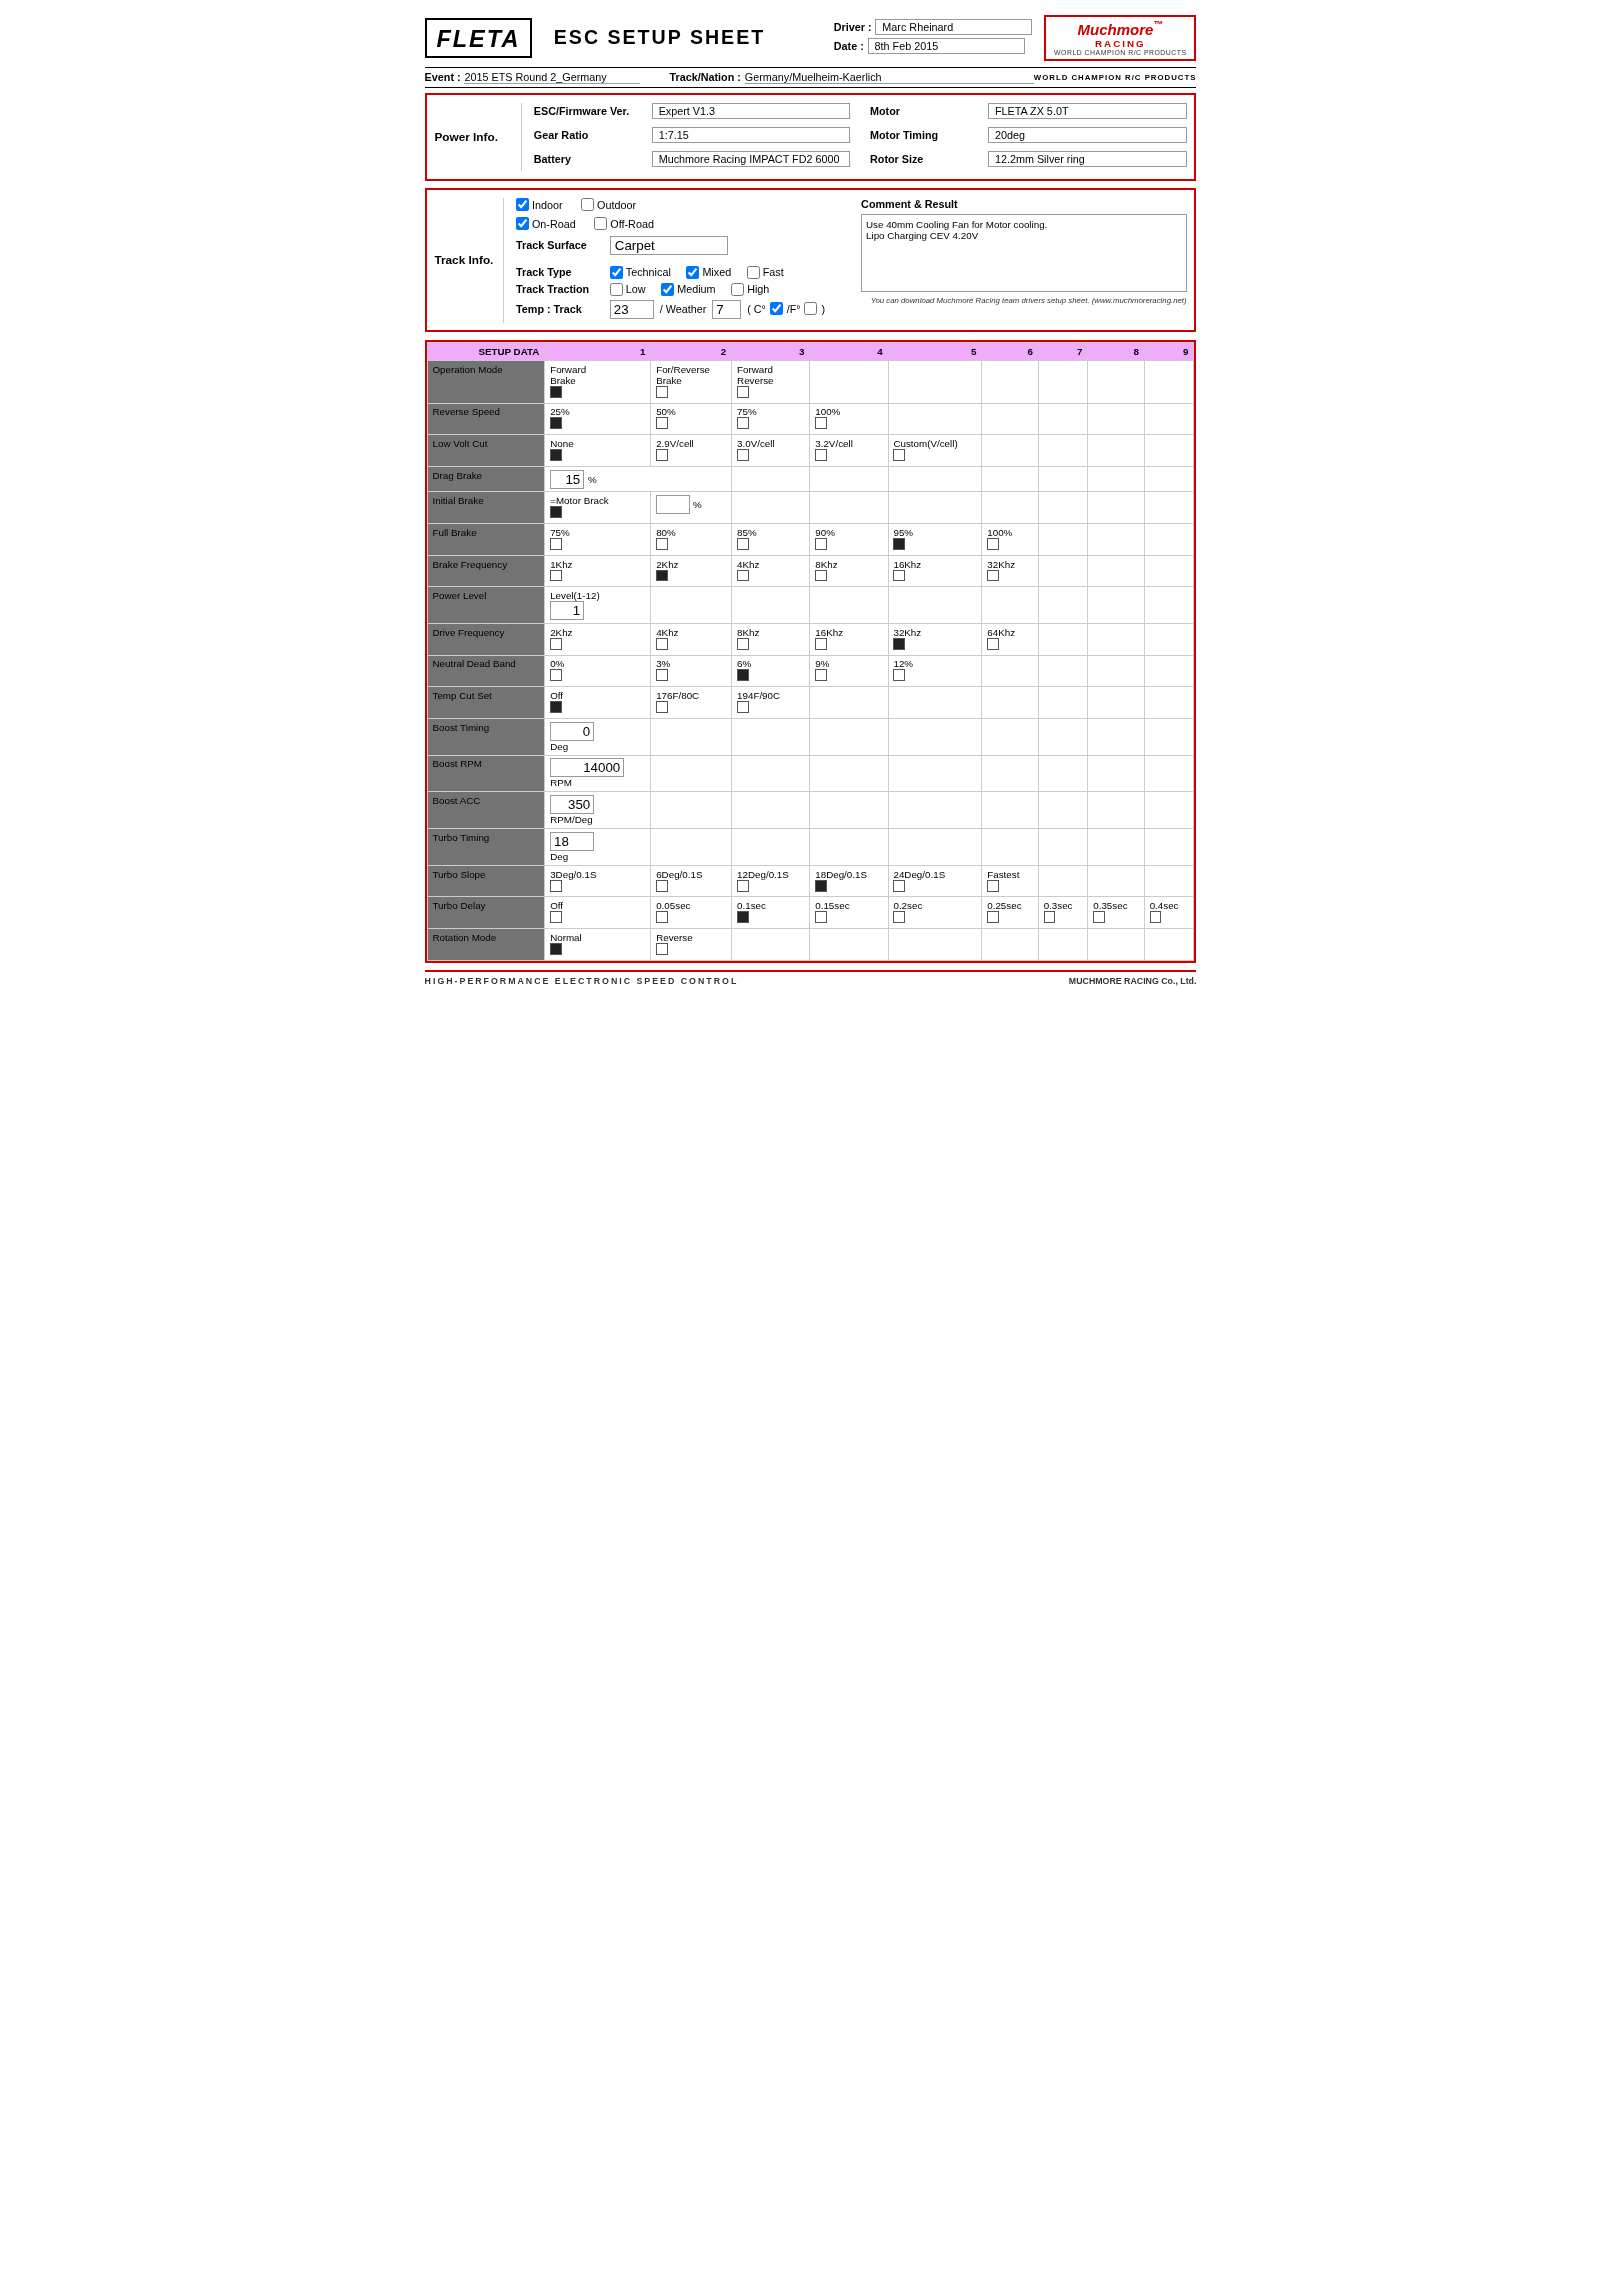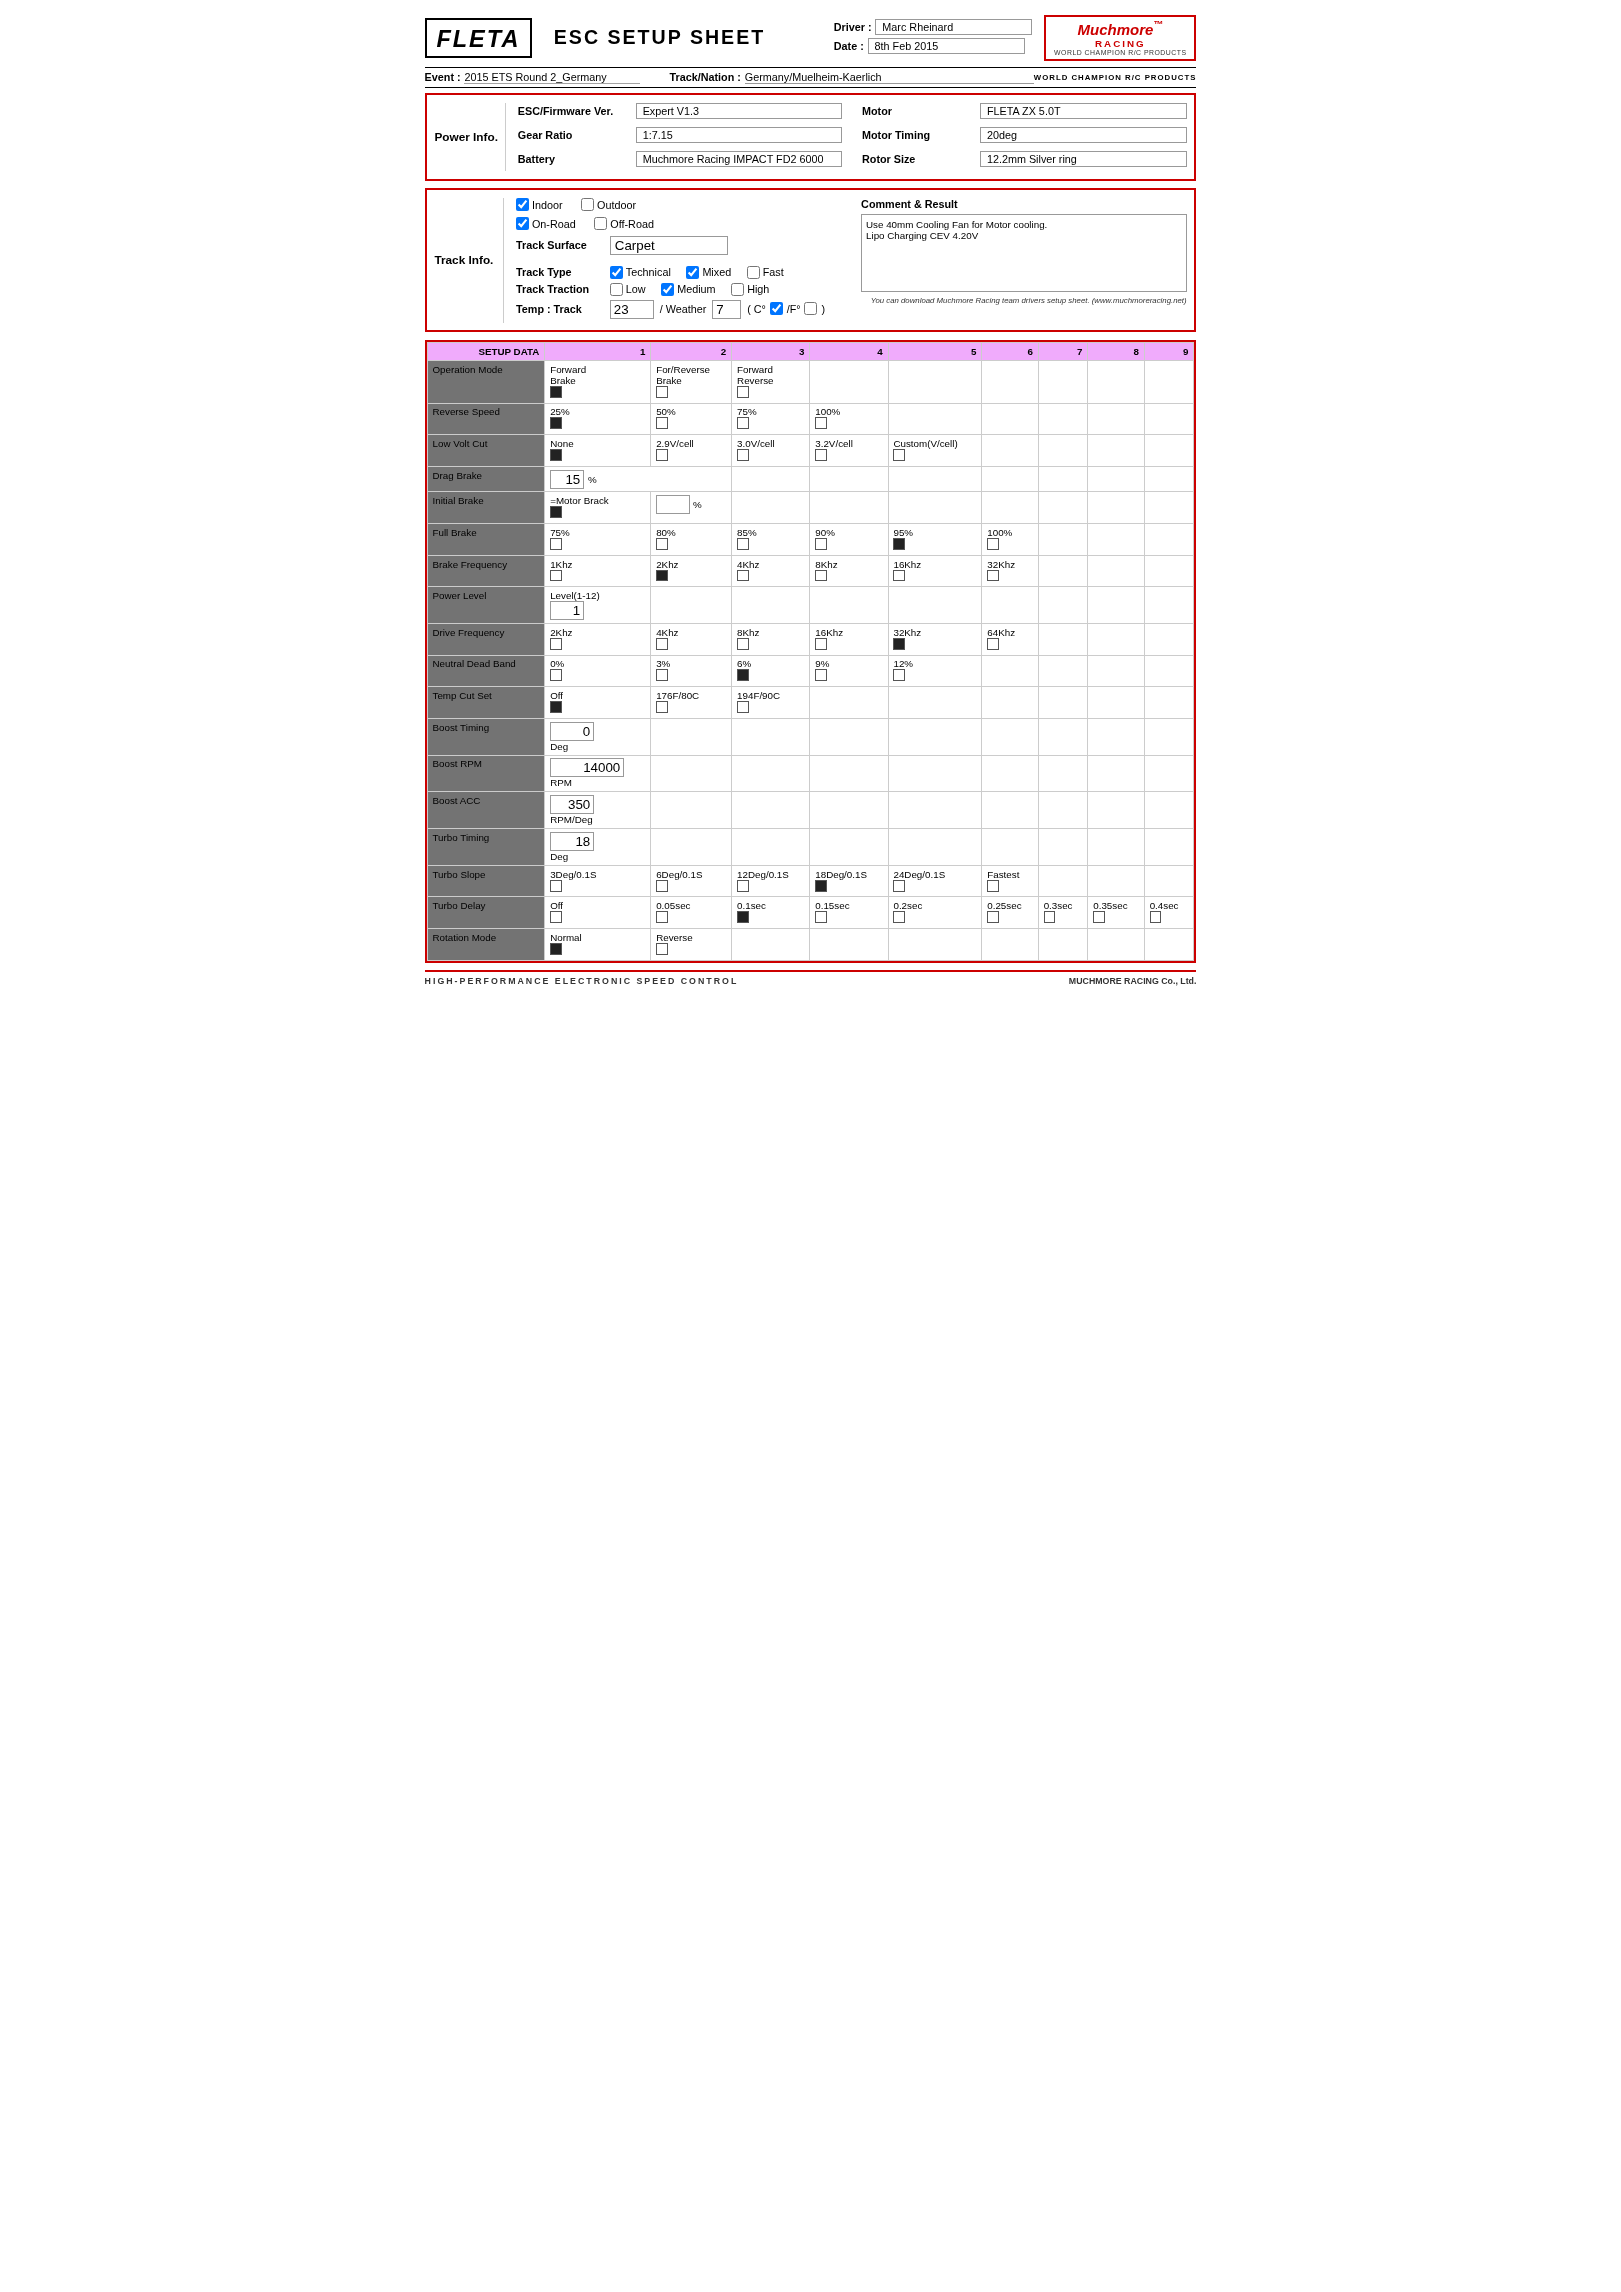--- a/index.html
+++ b/index.html
@@ -105,21 +105,21 @@
     }
     .power-info-label-col {
       display: flex;
       align-items: center;
       justify-content: center;
       min-width: 69px;
       font-weight: bold;
       font-size: 11.8px;
       border-right: 1px solid #ccc;
       margin-right: 11.8px;
-      padding-right: 7px;
+      padding-right: 23px;
     }
     .power-info-fields { flex: 1; }
 
     
     .track-info-wrapper {
       display: flex;
     }
     .track-info-label-col {
       display: flex;
       align-items: center;
@@ -753,21 +753,21 @@
           <td></td>
           <td></td>
           <td></td>
           <td></td>
           <td></td>
         </tr>
 
         <tr>
           <td class="setup-label-col">Turbo Timing</td>
           <td>
-            <input type="text" value="18" style="width: 44px; border: 1px solid rgb(153, 153, 153); padding: 1px 2.9px; text-align: right;">
+            <input type="text" value="18" style="width: 44px; border: 1px solid rgb(153, 153, 153); padding: 1px 2.9px; ">
             <div>Deg</div>
           </td>
           <td></td>
           <td></td>
           <td></td>
           <td></td>
           <td></td>
           <td></td>
           <td></td>
           <td></td>

